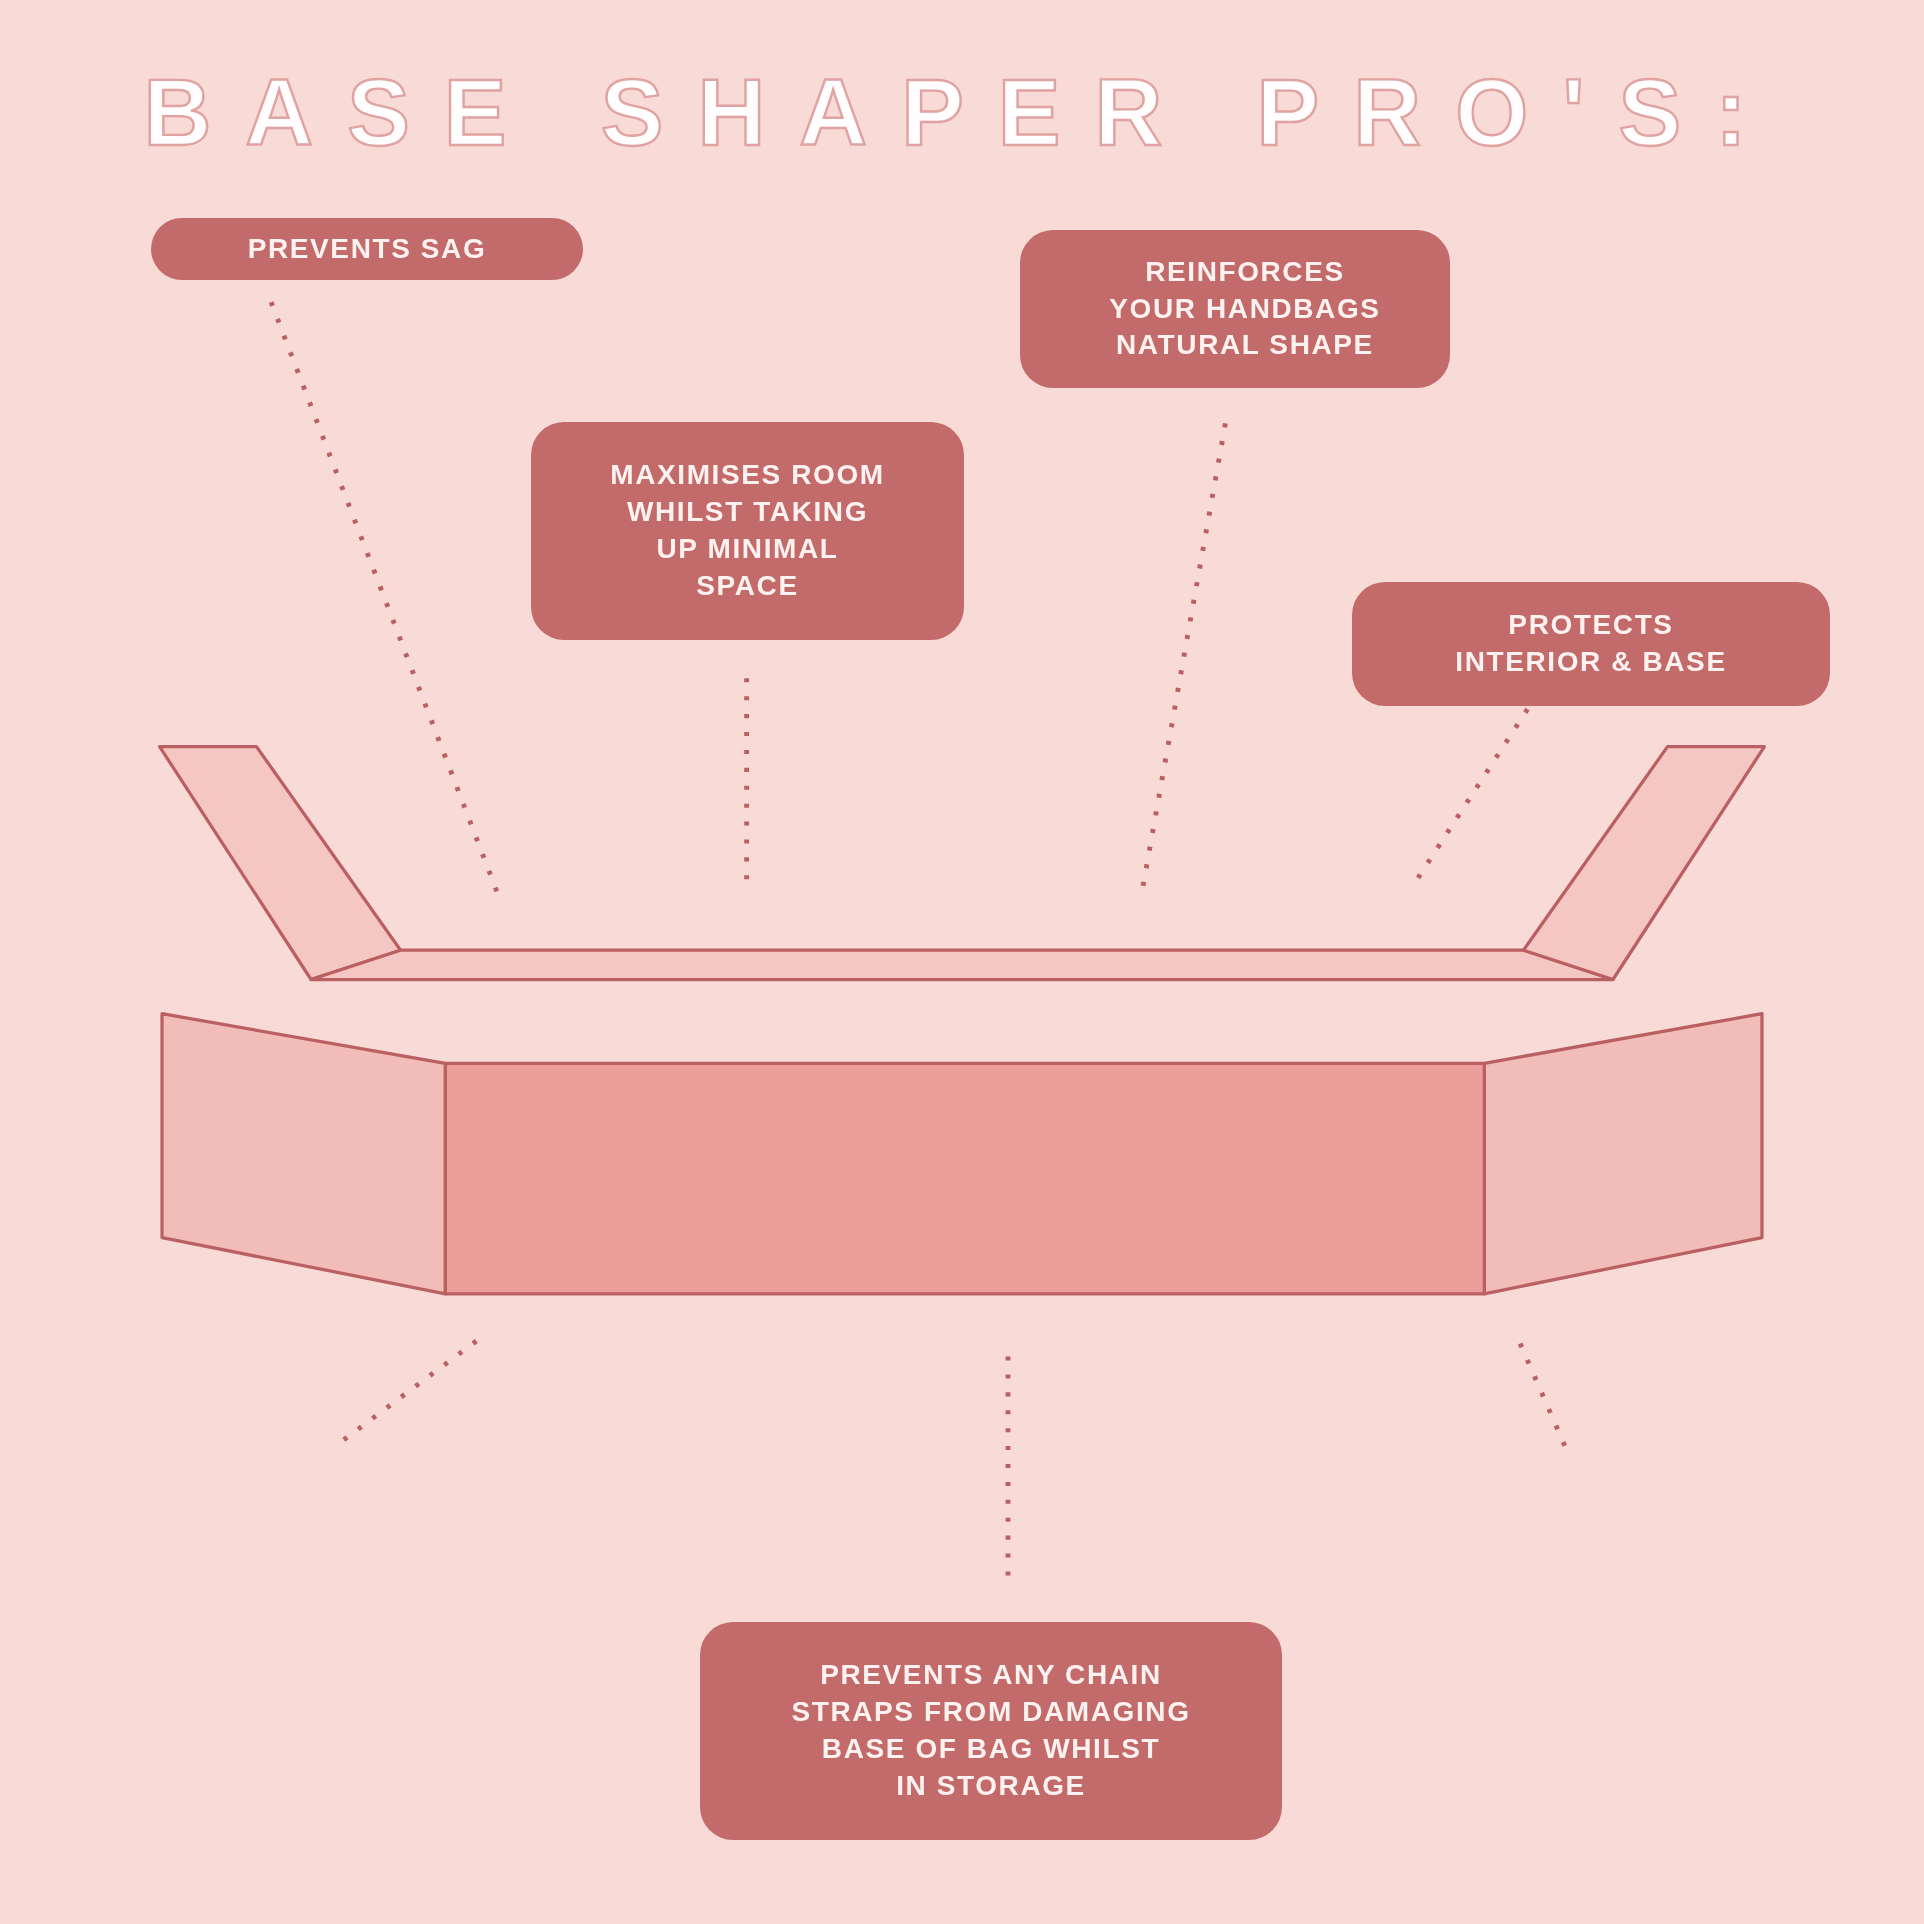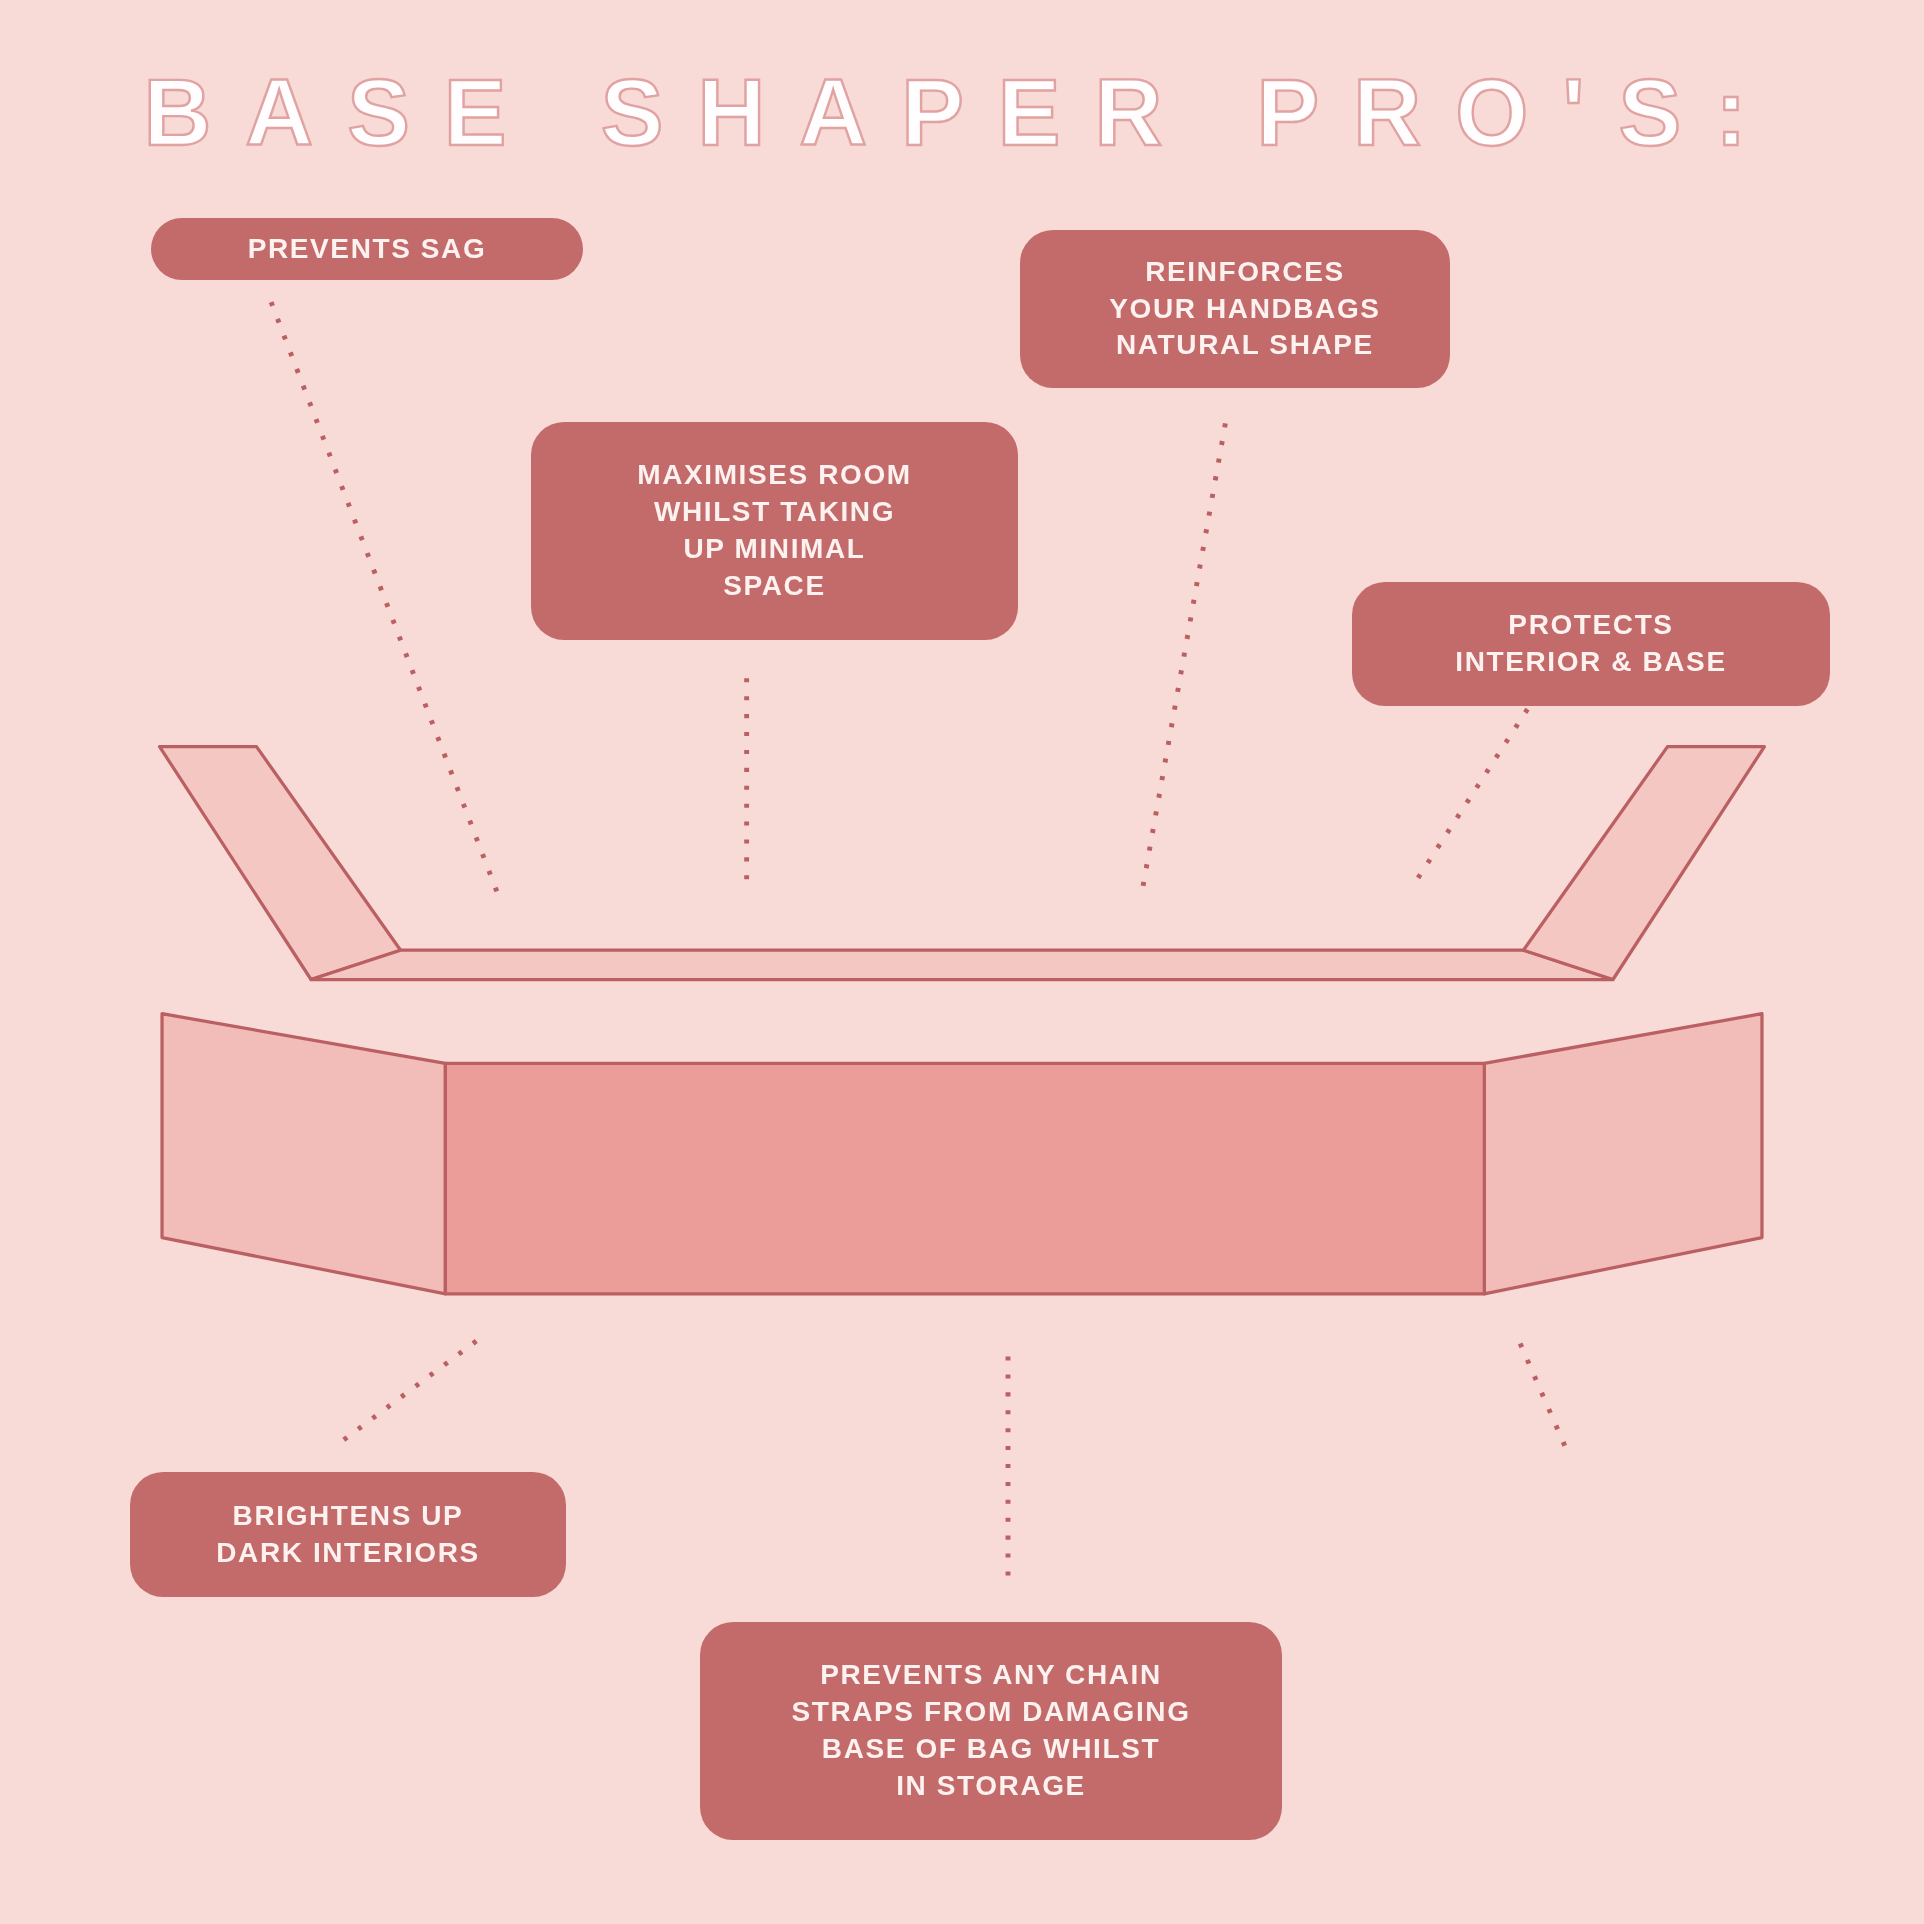--- a/index.html
+++ b/index.html
@@ -34,21 +34,21 @@
     font-weight:bold;
     font-size:28px;
     letter-spacing:1.6px;
     line-height:1.32;
     white-space:pre-line;
     padding:0 8.1px;
     box-sizing:border-box;
   }
   #badge-prevents-sag { left:151px;  top:218px;  width:432px; height:62px; }
   #badge-reinforces   { left:1020px; top:230px;  width:430px; height:158px;padding-left:28px; }
-  #badge-maximises    { left:531px;  top:422px;  width:487px; height:218px; }
+  #badge-maximises    { left:531px;  top:422px;  width:433px; height:218px; }
   #badge-protects     { left:1352px; top:582px;  width:478px; height:124px; }
   #badge-brightens    { left:130px;  top:1472px; width:436px; height:125px; }
   #badge-luxury       { left:1374px; top:1466px; width:427px; height:125px; }
   #badge-chain        { left:700px;  top:1622px; width:582px; height:218px; }
 
   svg.art { position:absolute; left:0; top:0; width:1924px; height:1924px; }
 
   .shape-light { fill: var(--shape-light,#f5c7c3); stroke: var(--outline,#bb6062); stroke-width:4; stroke-linejoin:round; }
   .shape-side  { fill: var(--shape-side,#f2bcb8);  stroke: var(--outline,#bb6062); stroke-width:4; stroke-linejoin:round; }
   .shape-dark  { fill: var(--shape-dark,#eb9d99);  stroke: var(--outline,#bb6062); stroke-width:4; stroke-linejoin:round; }
@@ -88,21 +88,19 @@
   <div class="badge" id="badge-prevents-sag">PREVENTS SAG</div>
   <div class="badge" id="badge-reinforces">REINFORCES
 YOUR HANDBAGS
 NATURAL SHAPE</div>
   <div class="badge" id="badge-maximises">MAXIMISES ROOM
 WHILST TAKING
 UP MINIMAL
 SPACE</div>
   <div class="badge" id="badge-protects">PROTECTS
 INTERIOR &amp; BASE</div>
-  <div class="badge" id="badge-brightens">BRIGHTENS UP
-DARK INTERIORS</div>
   <div class="badge" id="badge-chain">PREVENTS ANY CHAIN
 STRAPS FROM DAMAGING
 BASE OF BAG WHILST
 IN STORAGE</div>
 
 </div>
 
 
 </body></html>

